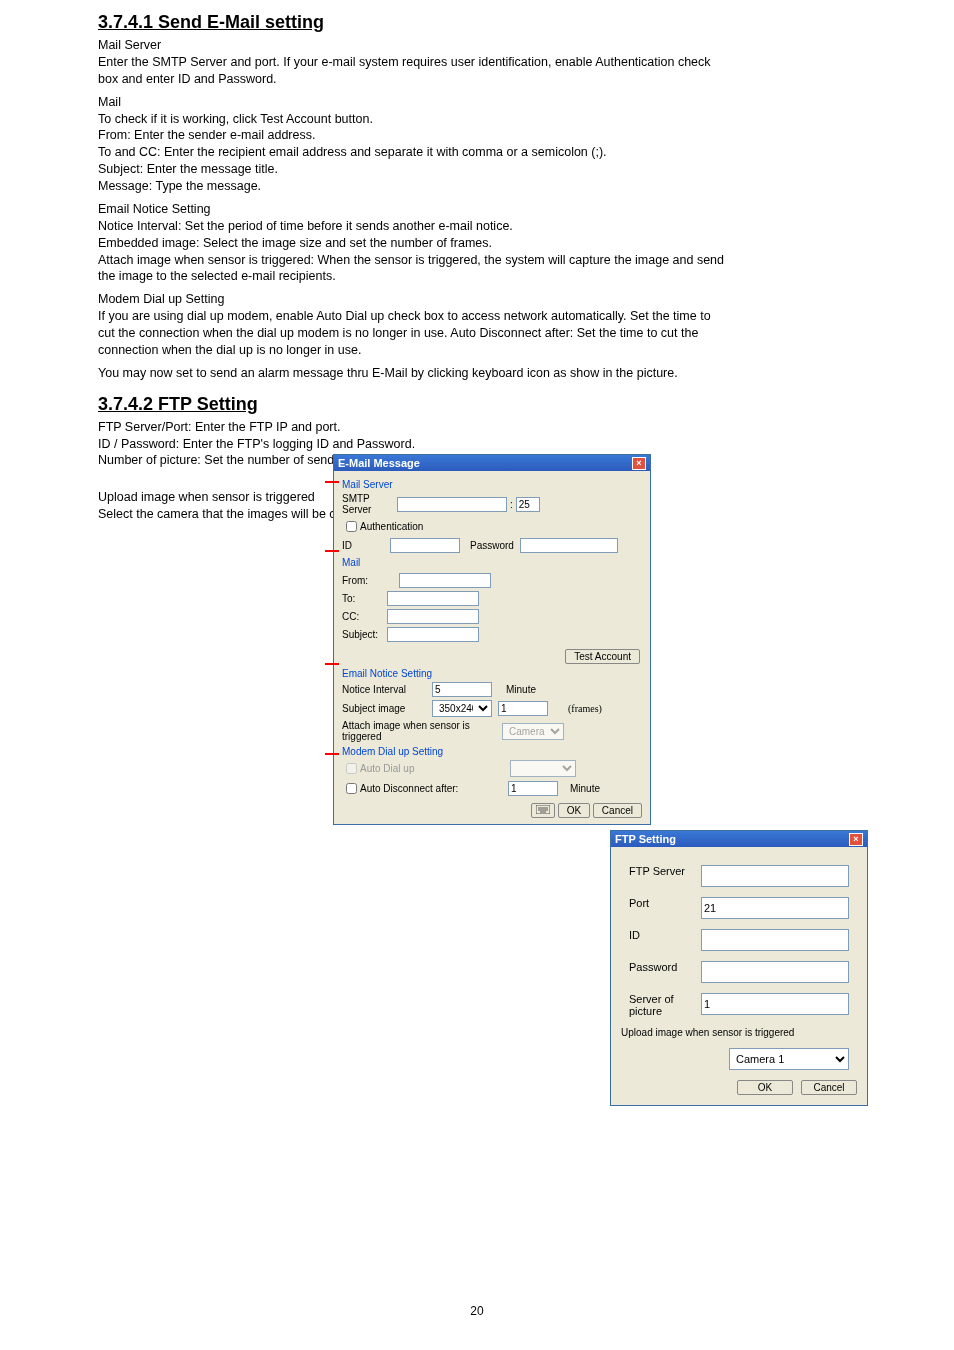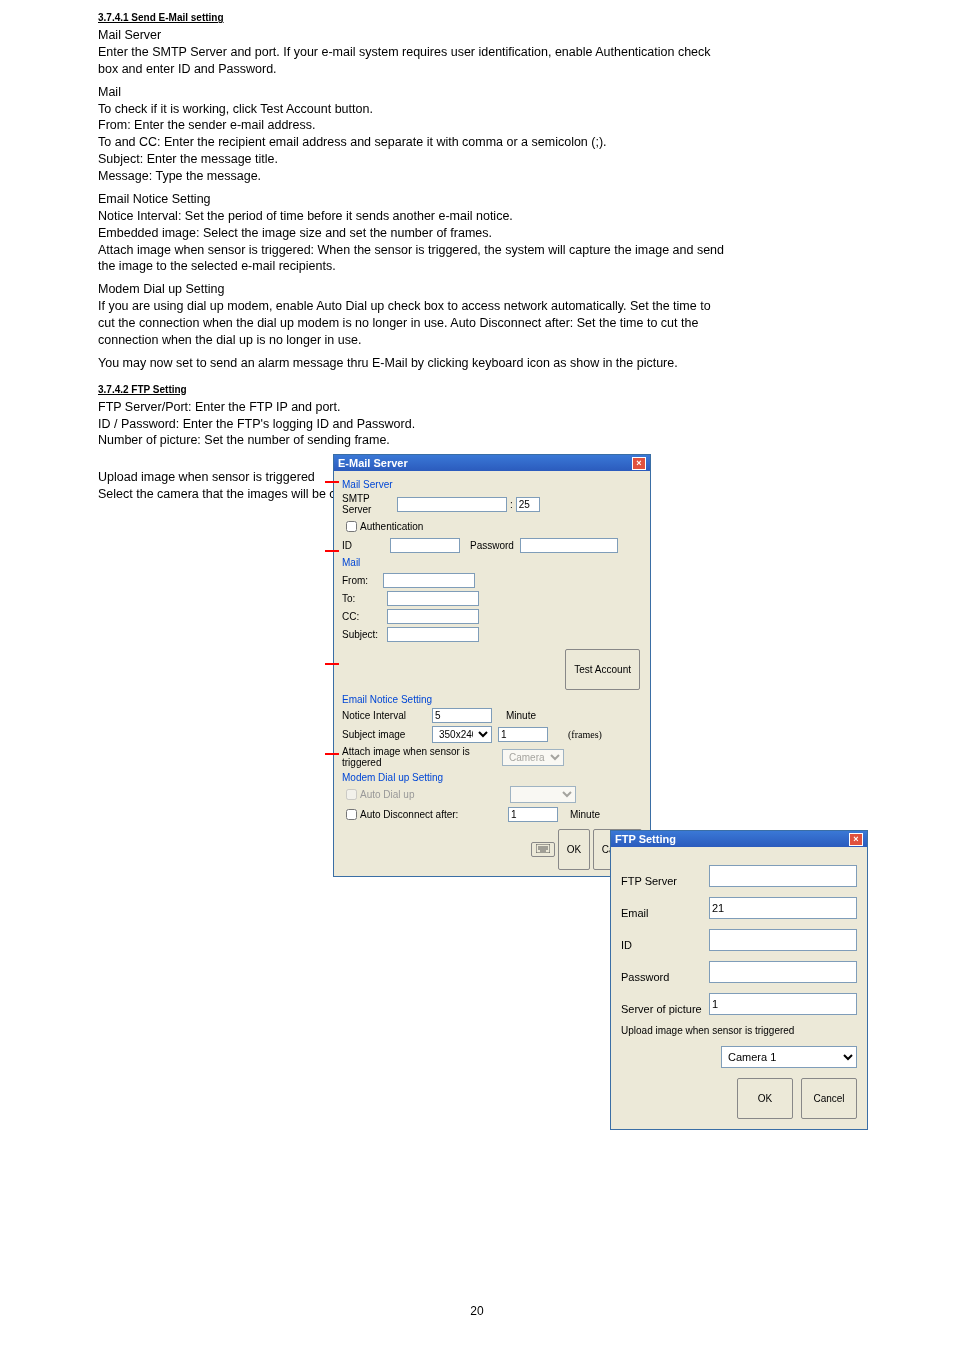--- a/index.html
+++ b/index.html
@@ -10,21 +10,21 @@
     background: #fff;
     font-family: Arial, sans-serif;
     font-size: 13px;
     color: #000;
     position: relative;
   }
   .section-head {
     font-weight: bold;
     text-decoration: underline;
     margin: 12px 0 4px 98px;
-    font-size: 10px;
+    font-size: 18px;
   }
   .body-text {
     margin: 0 230px 6px 98px;
     font-size: 12.5px;
     line-height: 1.35;
   }
   .callout-line { position: absolute; background: #f00; height: 1.5px; }
 
   
   .dialog {
@@ -57,35 +57,35 @@
   .row { display: flex; align-items: center; margin: 3px 0; }
   .lbl { font-size: 10px; color: #000; }
   input.field, select.field, textarea.field {
     font-size: 10px;
     padding: 1px 2px;
     border: 1px solid #7f9db9;
     background: #fff;
   }
   .btn {
     font-size: 10px;
-    padding: 14px 8px;
+    padding: 1px 8px;
     background: #ece9d8;
     border: 1px solid #888;
     border-radius: 2px;
   }
   .disabled-field { background: #ece9d8; color: #888; }
   .chk { width: 11px; height: 11px; margin-right: 3px; vertical-align: middle; }
 
   
   .ftp-dialog {
     left: 610px; top: 830px;
     width: 258px;
   }
   .ftp-dialog .inner { padding: 8px 10px 10px; font-size: 11px; }
-  .ftp-row { display: flex; align-items: flex-end; margin: 10px 0; }
+  .ftp-row { display: flex; align-items: flex-start; margin: 10px 8px; }
   .ftp-lbl { width: 100px; font-size: 11px; }
   .ftp-dialog input.field, .ftp-dialog select.field { flex: 1; height: 22px; font-size: 11px; }
   .ftp-btns { display: flex; justify-content: flex-end; gap: 8px; margin-top: 8px; }
 </style>
 </head>
 <body>
 
 <div class="section-head">3.7.4.1 Send E-Mail setting</div>
 <div class="body-text" style="white-space:pre-line;">Mail Server
 Enter the SMTP Server and port. If your e-mail system requires user identification, enable Authentication check box and enter ID and Password.</div>
@@ -98,21 +98,21 @@
 <div class="body-text" style="white-space:pre-line;">Email Notice Setting
 Notice Interval: Set the period of time before it sends another e-mail notice.
 Embedded image: Select the image size and set the number of frames.
 Attach image when sensor is triggered: When the sensor is triggered, the system will capture the image and send the image to the selected e-mail recipients.</div>
 <div class="body-text" style="white-space:pre-line;">Modem Dial up Setting
 If you are using dial up modem, enable Auto Dial up check box to access network automatically. Set the time to cut the connection when the dial up modem is no longer in use. Auto Disconnect after: Set the time to cut the connection when the dial up is no longer in use.</div>
 <div class="body-text" style="margin-top:4px;">You may now set to send an alarm message thru E-Mail by clicking keyboard icon as show in the picture.</div>
 
 <div class="dialog" style="left:333px; top:454px; width:318px;">
   <div class="titlebar">
-    <span>E-Mail Server</span>
+    <span>E-Mail Message</span>
     <div class="closebox">×</div>
   </div>
   <div class="inner">
     <div class="grp-label">Mail Server</div>
     <div class="row">
       <span class="lbl" style="width:55px;">SMTP Server</span>
       <input class="field" style="width: 110px;">
       <span class="lbl" style="margin:0 3px;">:</span>
       <input class="field" style="width: 24px;" value="25">
     </div>
@@ -124,21 +124,21 @@
       <span class="lbl" style="width:48px;">ID</span>
       <input class="field" style="width: 70px;">
       <span class="lbl" style="margin-left:10px;width:50px;">Password</span>
       <input class="field" type="password" style="width: 98px;">
     </div>
 
     <div class="grp-label">Mail</div>
     <div style="display:flex;">
       <div style="flex:1;">
         <div class="row">
-            <span class="lbl" style="width:41px;">From:</span>
+            <span class="lbl" style="width:57px;">From:</span>
             <input class="field" style="width: 92px;">
           </div>
         <div class="row">
             <span class="lbl" style="width:45px;">To:</span>
             <input class="field" style="width: 92px;">
           </div>
         <div class="row">
             <span class="lbl" style="width:45px;">CC:</span>
             <input class="field" style="width: 92px;">
           </div>
@@ -213,21 +213,21 @@
   <div class="titlebar">
     <span>FTP Setting</span>
     <div class="closebox">×</div>
   </div>
   <div class="inner">
     <div class="ftp-row">
         <span class="ftp-lbl">FTP Server</span>
         <input class="field" style="">
       </div>
     <div class="ftp-row">
-        <span class="ftp-lbl">Email</span>
+        <span class="ftp-lbl">Port</span>
         <input class="field" value="21" style="">
       </div>
     <div class="ftp-row">
         <span class="ftp-lbl">ID</span>
         <input class="field" style="">
       </div>
     <div class="ftp-row">
         <span class="ftp-lbl">Password</span>
         <input class="field" type="password" style="">
       </div>

